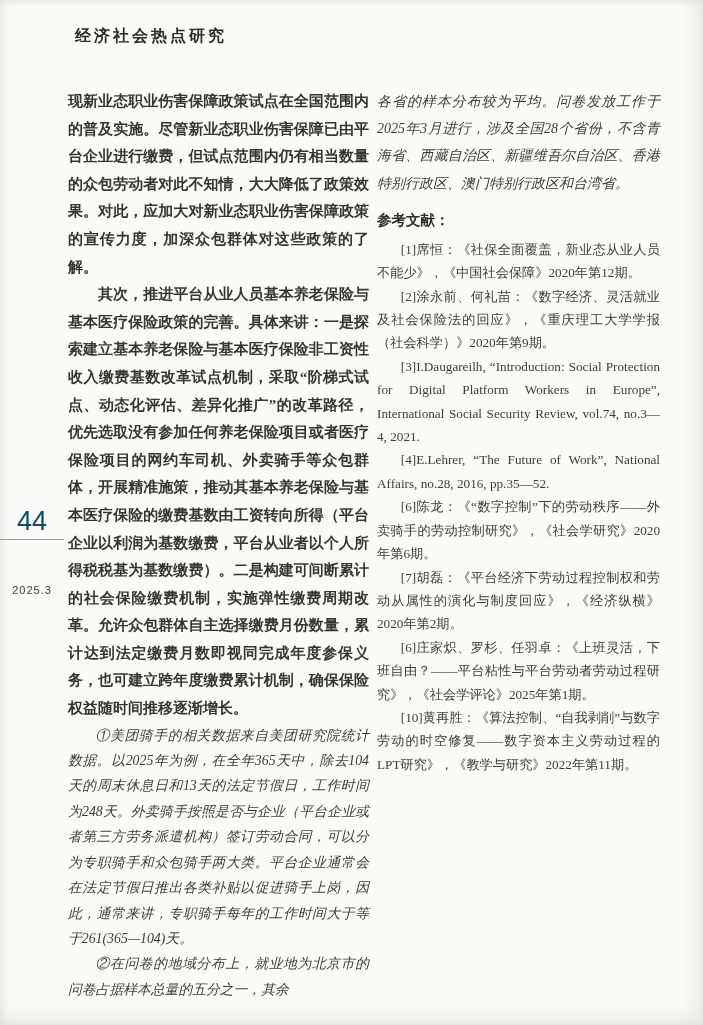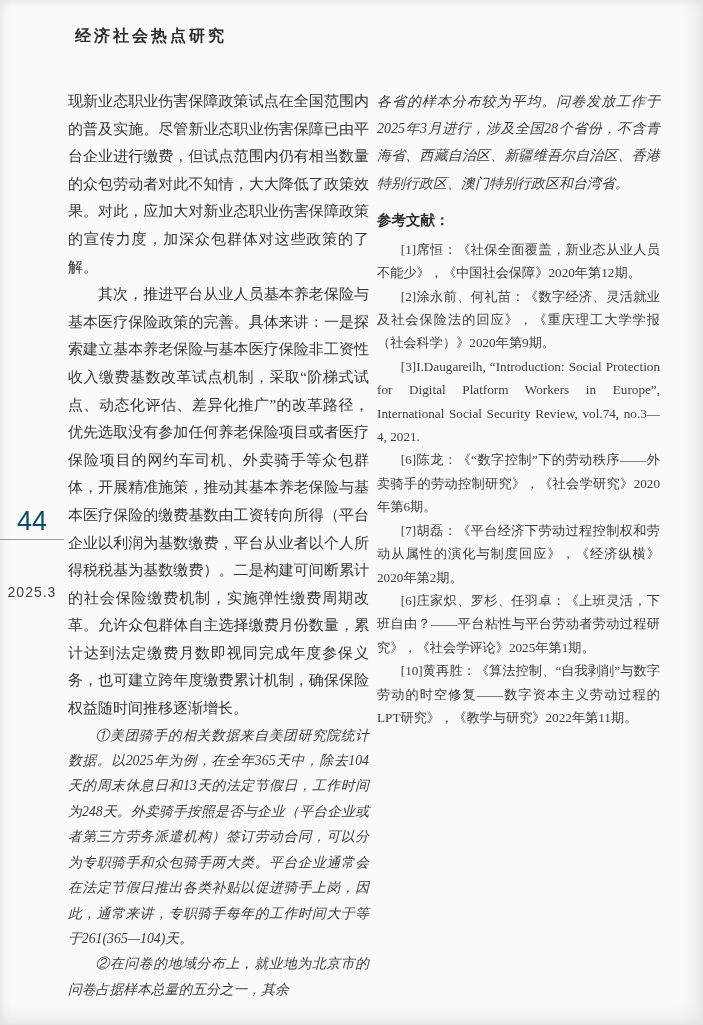--- a/index.html
+++ b/index.html
@@ -24,28 +24,28 @@
   .page-number{
     font-family:"Liberation Sans", sans-serif;
     font-size:27px;color:#0c4a6e;line-height:30px;
   }
   .margin-rule{
     border:none;border-top:1px solid #999;
     margin:3px 0 3px 0;width:100%;
   }
   .issue-number{
     font-family:"Liberation Sans", sans-serif;
-    font-size:14px;color:#3f3f3f;letter-spacing:1px;margin-top:44px;
+    font-size:11px;color:#3f3f3f;letter-spacing:1px;margin-top:44px;
   }
   .col{position:absolute;top:88px;}
   .col-left{left:68px;width:301px;}
   .col-right{left:377px;width:283px;}
   .body-para{
     font-size:15px;line-height:27.6px;
-    text-align:justify;margin:0;color:#353535;
+    text-align:justify;margin:0;color:#353535;font-weight:bold;
   }
   .indent2{text-indent:2em;}
   .section-heading{
     font-family:"Liberation Sans", sans-serif;
     font-weight:bold;font-size:14.5px;color:#2e2e2e;
     margin:26px 0 10px 0;
   }
   .note{
     font-size:13.8px;line-height:25.4px;
     font-style:italic;
@@ -83,19 +83,20 @@
     <p class="note">①美团骑手的相关数据来自美团研究院统计数据。以2025年为例，在全年365天中，除去104天的周末休息日和13天的法定节假日，工作时间为248天。外卖骑手按照是否与企业（平台企业或者第三方劳务派遣机构）签订劳动合同，可以分为专职骑手和众包骑手两大类。平台企业通常会在法定节假日推出各类补贴以促进骑手上岗，因此，通常来讲，专职骑手每年的工作时间大于等于261(365—104)天。</p>
     <p class="note">②在问卷的地域分布上，就业地为北京市的问卷占据样本总量的五分之一，其余</p>
   </div>
 
   <div class="col col-right">
     <p class="note-cont">各省的样本分布较为平均。问卷发放工作于2025年3月进行，涉及全国28个省份，不含青海省、西藏自治区、新疆维吾尔自治区、香港特别行政区、澳门特别行政区和台湾省。</p>
     <div class="section-heading refs-heading">参考文献：</div>
     <p class="ref">[1]席恒：《社保全面覆盖，新业态从业人员不能少》，《中国社会保障》2020年第12期。</p>
     <p class="ref">[2]涂永前、何礼苗：《数字经济、灵活就业及社会保险法的回应》，《重庆理工大学学报（社会科学）》2020年第9期。</p>
     <p class="ref">[3]I.Daugareilh, “Introduction: Social Protection for Digital Platform Workers in Europe”, International Social Security Review, vol.74, no.3—4, 2021.</p>
+    <p class="ref">[4]E.Lehrer, “The Future of Work”, National Affairs, no.28, 2016, pp.35—52.</p>
     <p class="ref">[6]陈龙：《“数字控制”下的劳动秩序——外卖骑手的劳动控制研究》，《社会学研究》2020年第6期。</p>
     <p class="ref">[7]胡磊：《平台经济下劳动过程控制权和劳动从属性的演化与制度回应》，《经济纵横》2020年第2期。</p>
     <p class="ref">[6]庄家炽、罗杉、任羽卓：《上班灵活，下班自由？——平台粘性与平台劳动者劳动过程研究》，《社会学评论》2025年第1期。</p>
     <p class="ref">[10]黄再胜：《算法控制、“自我剥削”与数字劳动的时空修复——数字资本主义劳动过程的LPT研究》，《教学与研究》2022年第11期。</p>
   </div>
 
 </div>
 
 </body></html>

